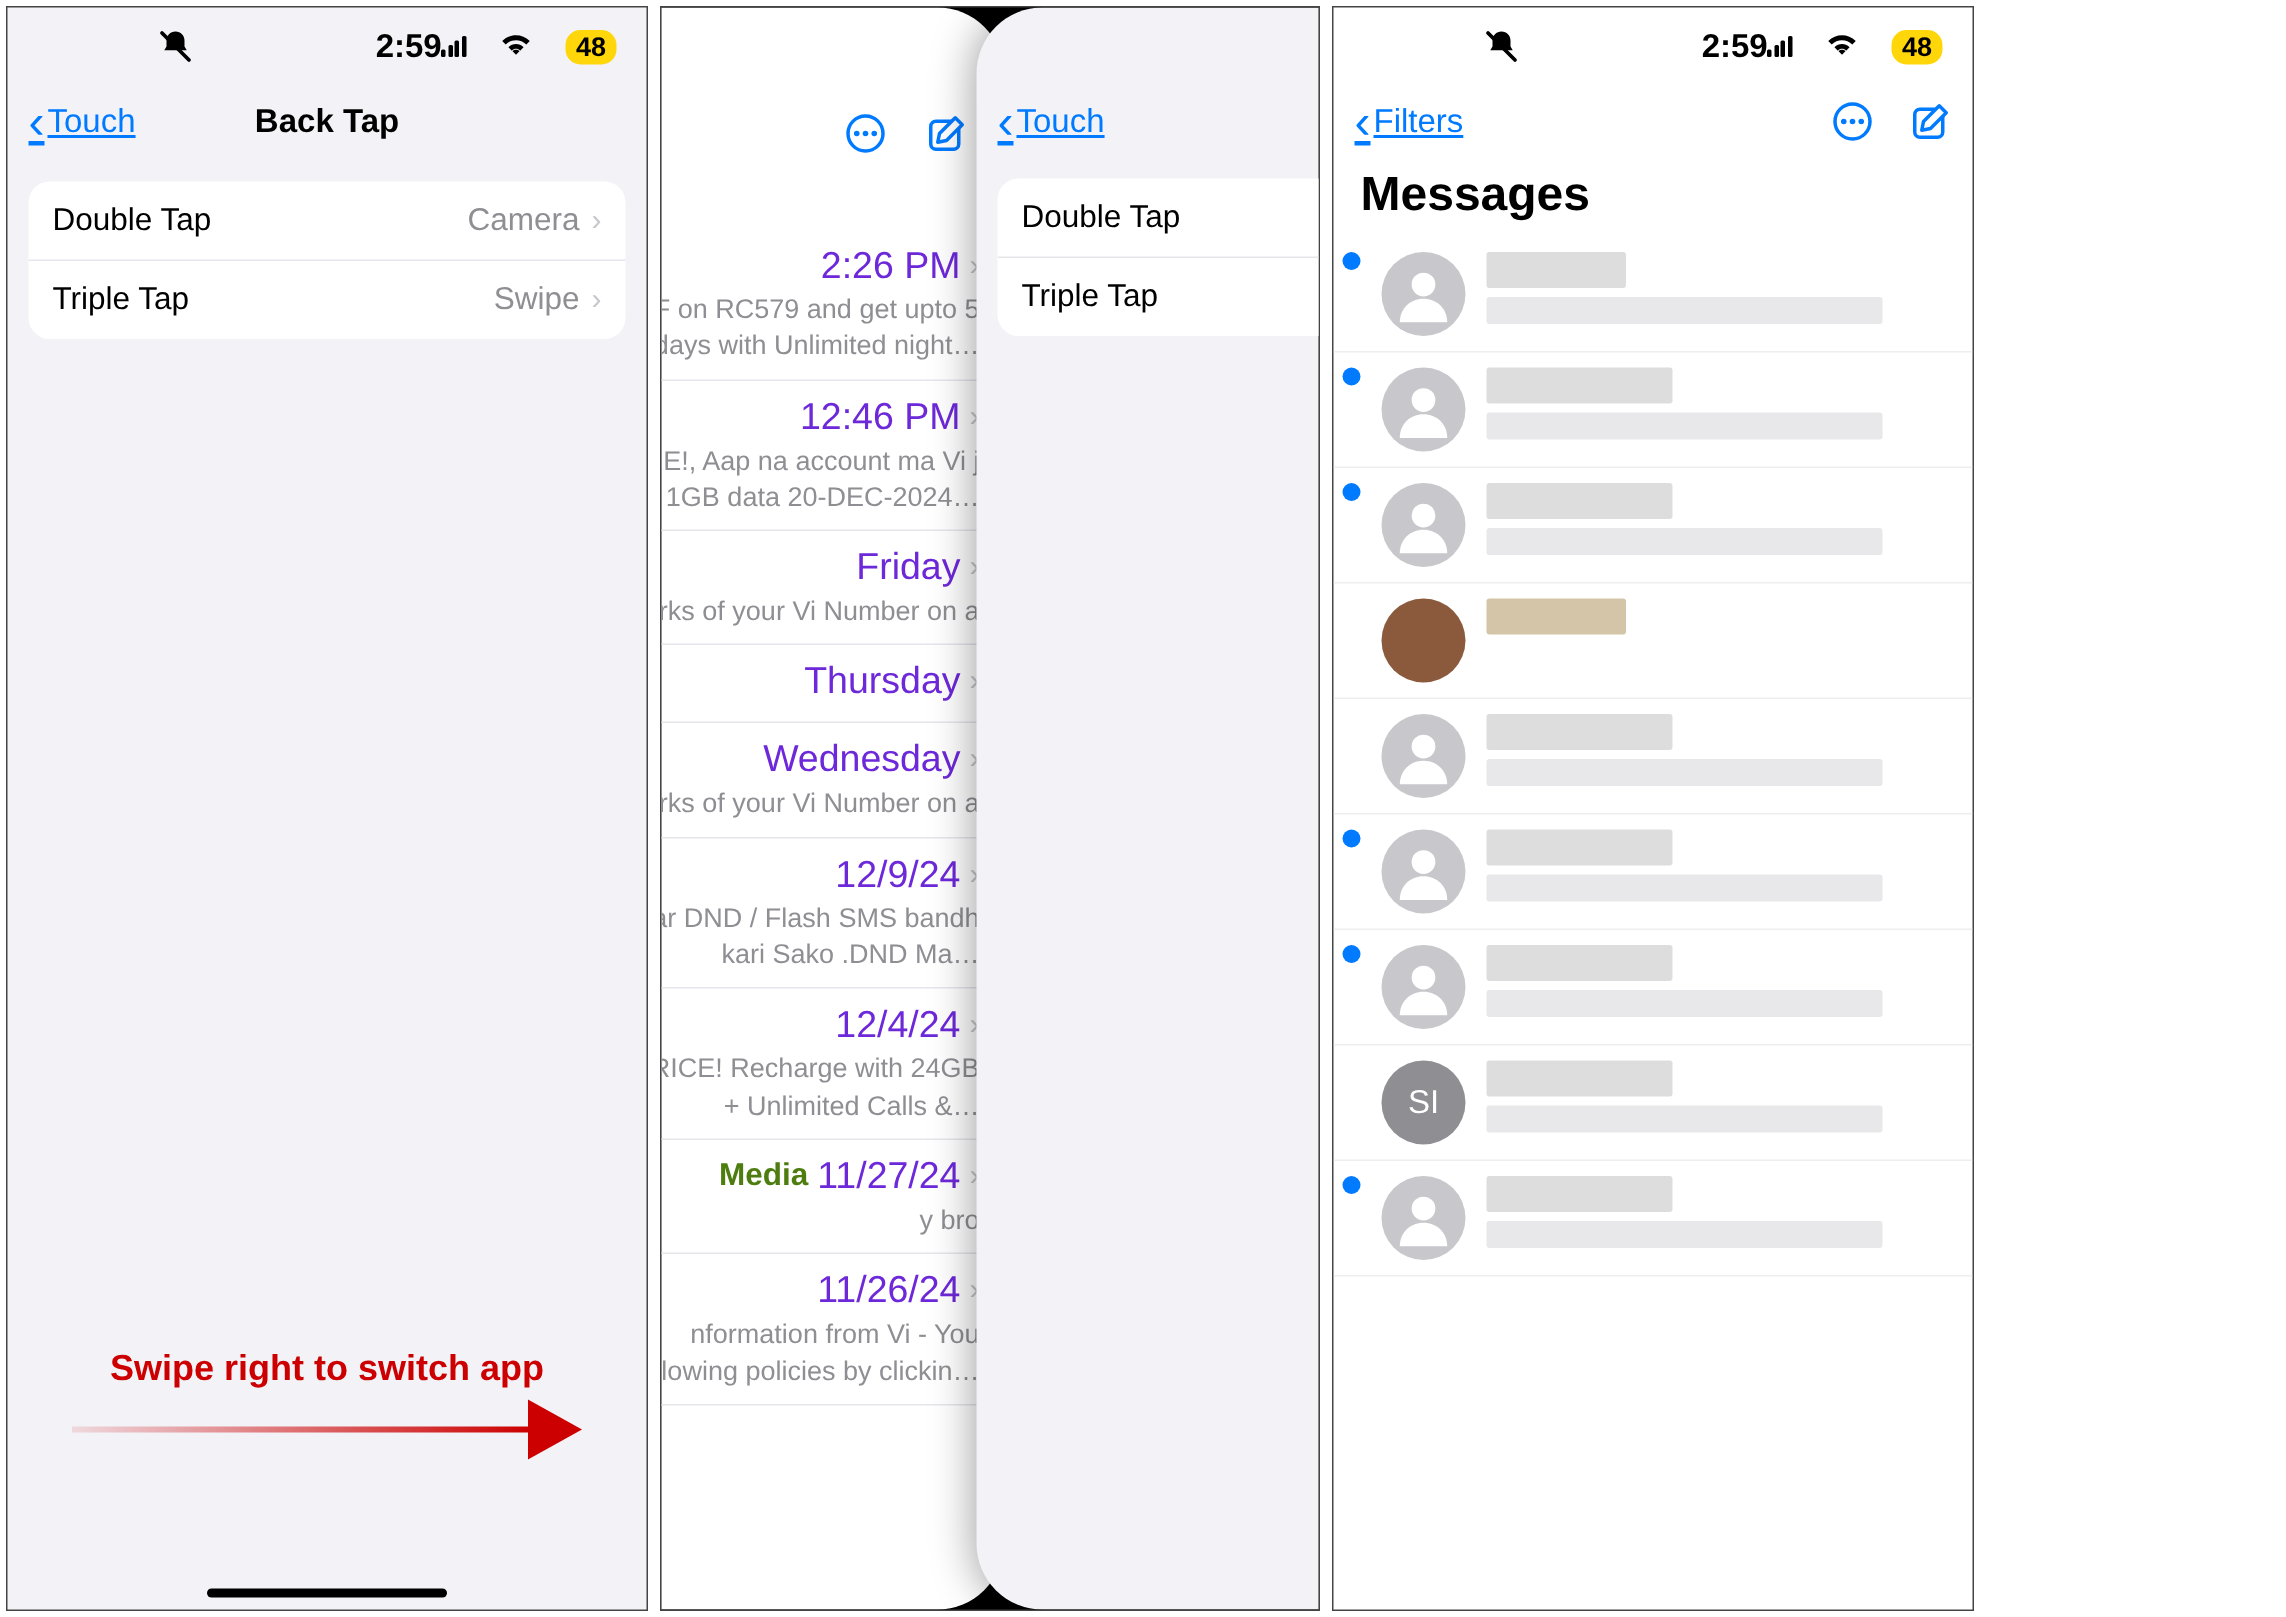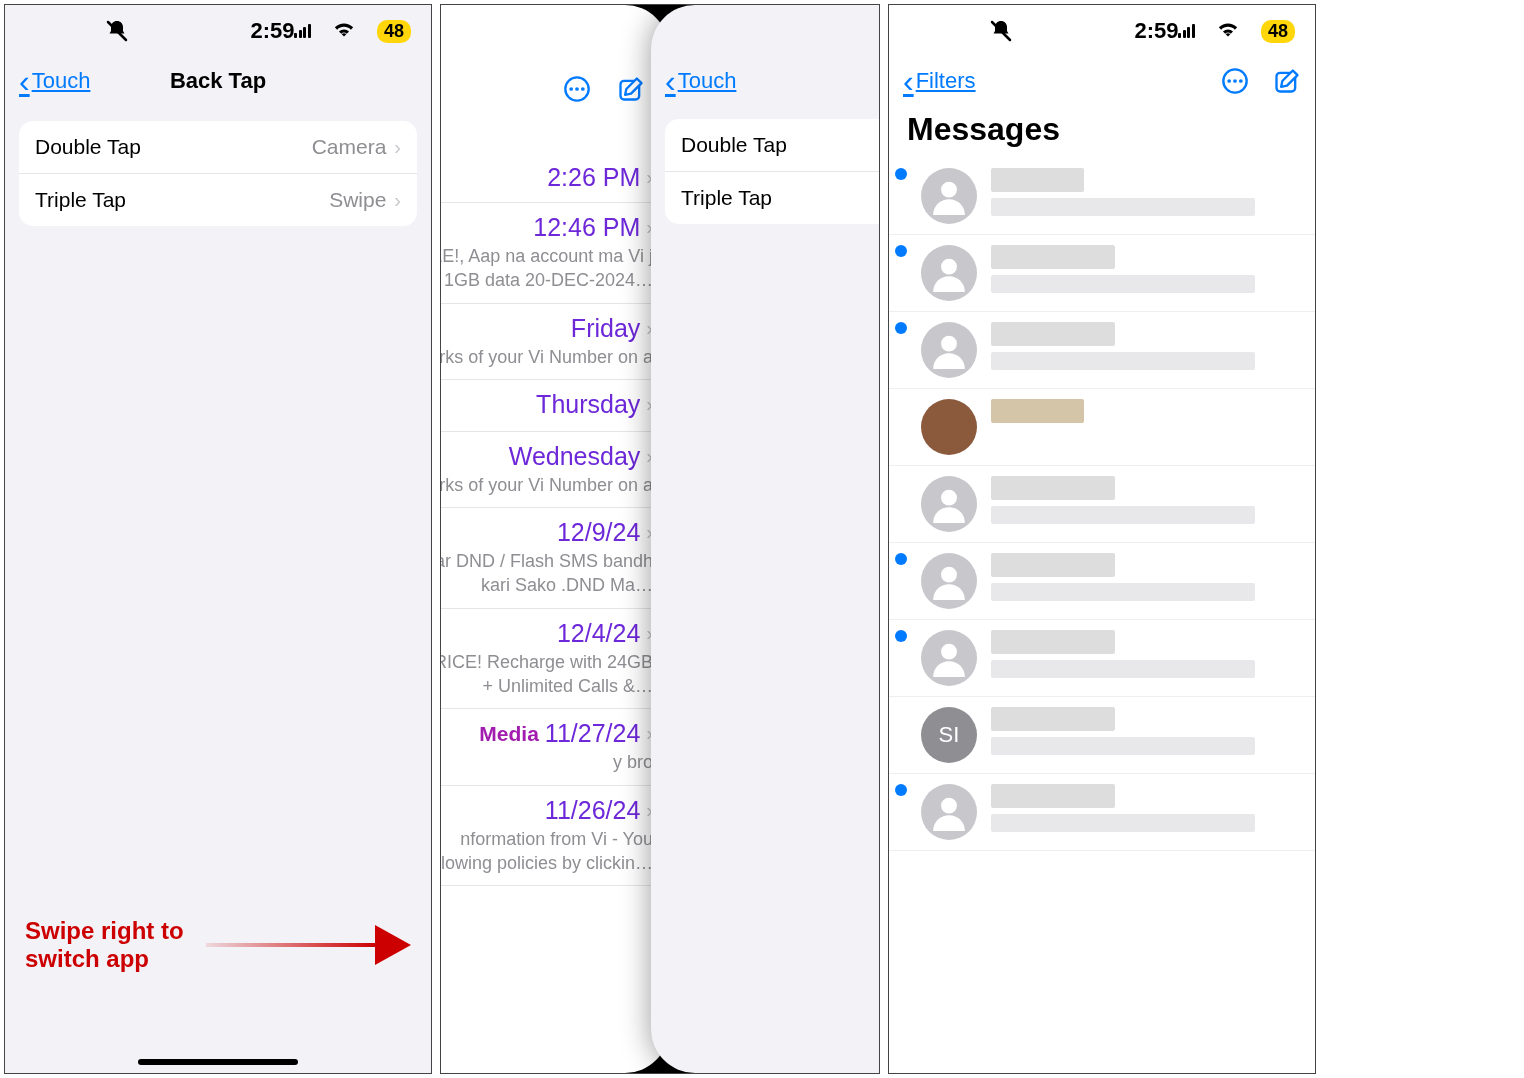--- a/index.html
+++ b/index.html
@@ -92,20 +92,21 @@
   .row-value { color: #8e8e93; display:flex; align-items:center; gap:8px;justify-content:center; }
   .chevron { color:#c7c7cc; font-size:20px; }
 
   
   .annotation {
     position: absolute;
     bottom: 100px;
     left: 20px;
     right: 20px;
     display:flex;
+    flex-direction:column;
     align-items:center;
     gap:6px;
   }
   .annotation-text {
     color: #cc0000;
     font-weight: 700;
     font-size: 24px;
   }
   .arrow-wrap { width: 340px; display:flex; align-items:center; }
   .arrow-line {
@@ -150,21 +151,21 @@
     display:flex;
     flex-direction:column;
     align-items:flex-end;
     padding:10px 16px 10px 0;
     border-bottom:0.5px solid #e5e5ea;
     gap:2px;
   }
   .msg-row-head { display:flex; align-items:center; gap:6px; }
   .msg-time { color:#6d28d9; font-size:25px; }
   .msg-snippet { color:#8e8e93; font-size:18px; text-align:right; line-height:1.35; max-width:260px; }
-  .msg-sender { color:#a21caf; font-weight:600; font-size:21px; text-align:right; }
+  .msg-sender { color:#4d7c0f; font-weight:600; font-size:21px; text-align:right; }
 
   
   .big-title {
     font-size:32px;
     font-weight:800;
     padding:2px 18px 10px;
   }
   .conv-row {
     display:flex;
     gap:14px;
@@ -285,20 +286,21 @@
       <svg width="28" height="28" viewBox="0 0 24 24">
           <use href="#compose-ic"></use>
         </svg>
     </div>
     <div style="padding-top:40px;">
       <div class="msg-row">
         <div class="msg-row-head">
             <span class="msg-time">2:26 PM</span>
             <span class="chevron">›</span>
           </div>
+        <div class="msg-snippet">F on RC579 and get upto 5 days with Unlimited night…</div>
       </div>
       <div class="msg-row">
         <div class="msg-row-head">
             <span class="msg-time">12:46 PM</span>
             <span class="chevron">›</span>
           </div>
         <div class="msg-snippet">REE!, Aap na account ma Vi j 1GB data 20-DEC-2024…</div>
       </div>
       <div class="msg-row">
         <div class="msg-row-head">

